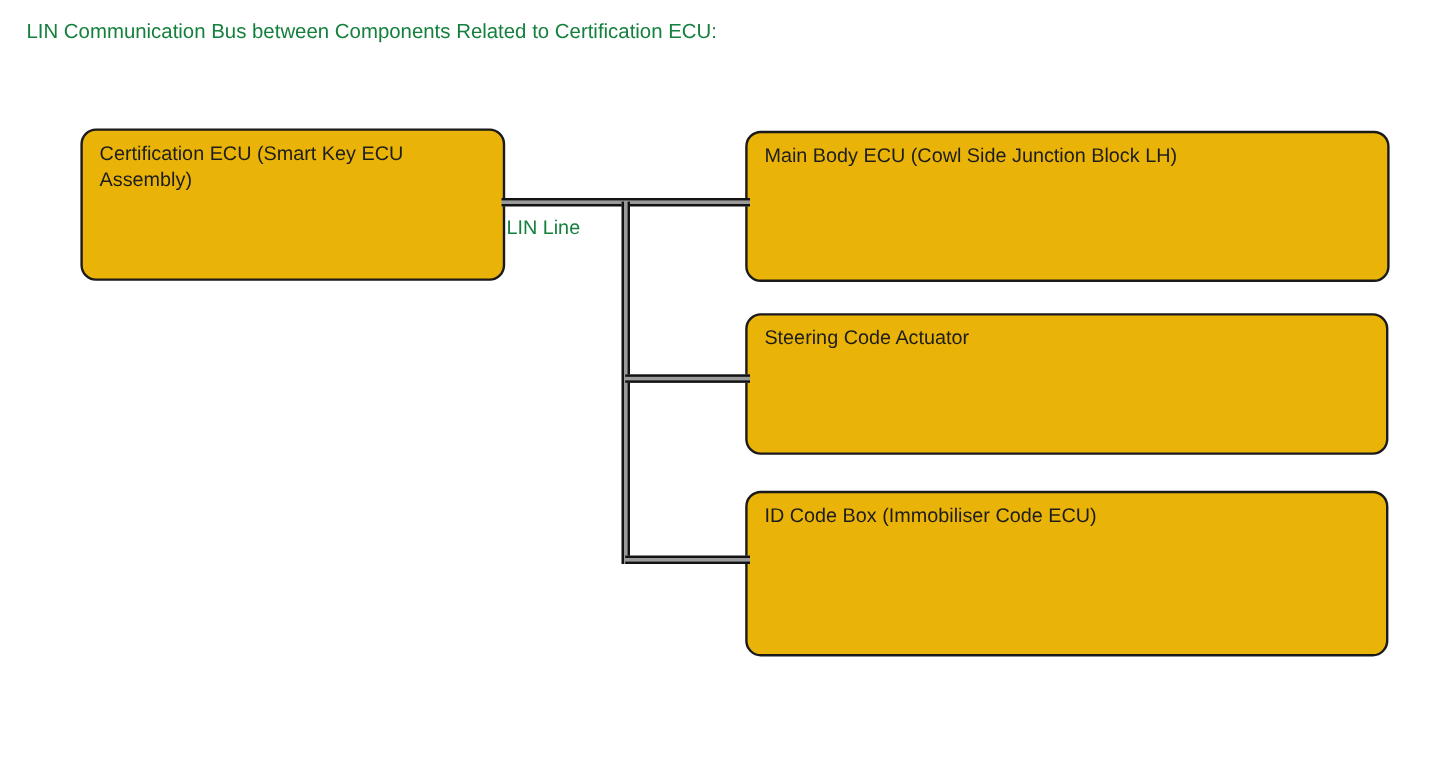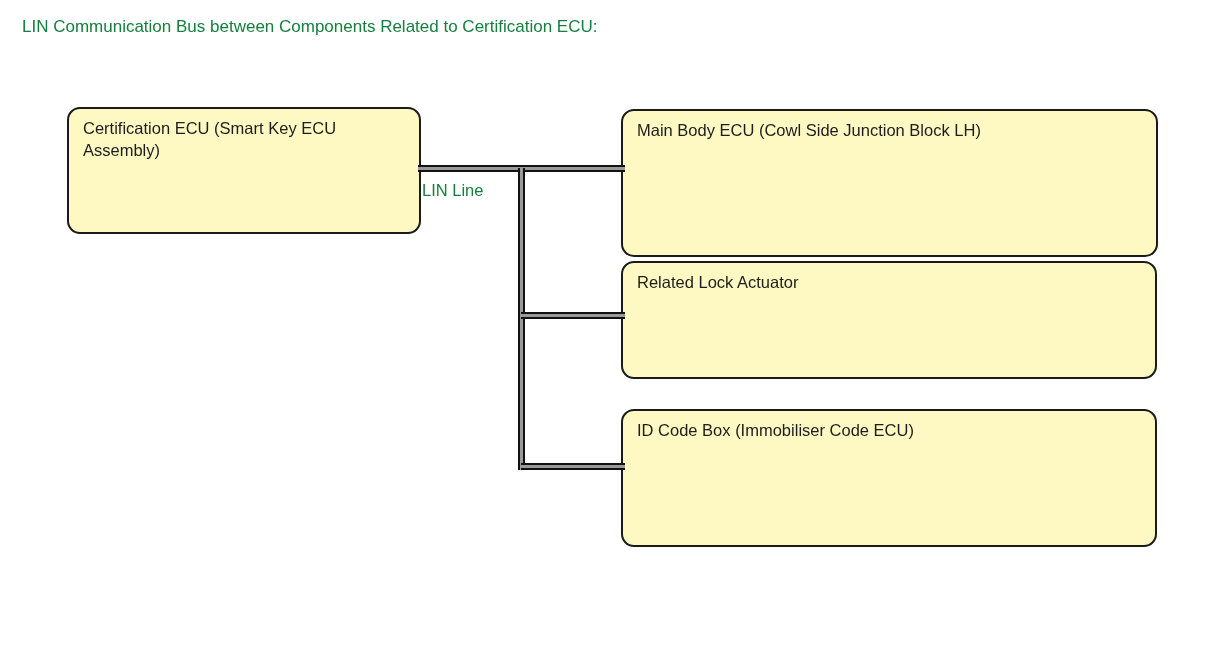--- a/index.html
+++ b/index.html
@@ -23,36 +23,36 @@
     font-size: 17px;
     line-height: 22px;
     color: #15803d;
     white-space: nowrap;
   }
 
   
   .node-box {
     position: absolute;
     box-sizing: border-box;
-    background: #fef9c3;
+    background: #eab308;
     border: 2.2px solid #1a1a1a;
     border-radius: 13px;
   }
   .node-label {
     position: absolute;
     left: 14px;
     top: 8px;
     right: 10px;
     font-size: 16.5px;
     line-height: 22px;
     color: #1d1d1d;
   }
 
   #box-certification-ecu { left: 67px;  top: 107px; width: 354px; height: 127px; }
-  #box-main-body-ecu     { left: 621px; top: 109px; width: 537px; height: 148px; }
+  #box-main-body-ecu     { left: 621px; top: 109px; width: 537px; height: 126px; }
   #box-steering-lock     { left: 621px; top: 261px; width: 536px; height: 118px; }
   #box-id-code-box       { left: 621px; top: 409px; width: 536px; height: 138px; }
 
   
   .bus {
     position: absolute;
     background: #9a9a9a;
   }
   .bus.h {
     height: 7px;
@@ -93,21 +93,21 @@
 
 <div class="node-box" id="box-certification-ecu">
   <div class="node-label">Certification ECU (Smart Key ECU Assembly)</div>
 </div>
 
 <div class="node-box" id="box-main-body-ecu">
   <div class="node-label">Main Body ECU (Cowl Side Junction Block LH)</div>
 </div>
 
 <div class="node-box" id="box-steering-lock">
-  <div class="node-label">Related Lock Actuator</div>
+  <div class="node-label">Steering Code Actuator</div>
 </div>
 
 <div class="node-box" id="box-id-code-box">
   <div class="node-label">ID Code Box (Immobiliser Code ECU)</div>
 </div>
 
 <div class="bus h" id="bus-top-run"></div>
 
 <div class="bus v" id="bus-vertical-trunk"></div>
 

